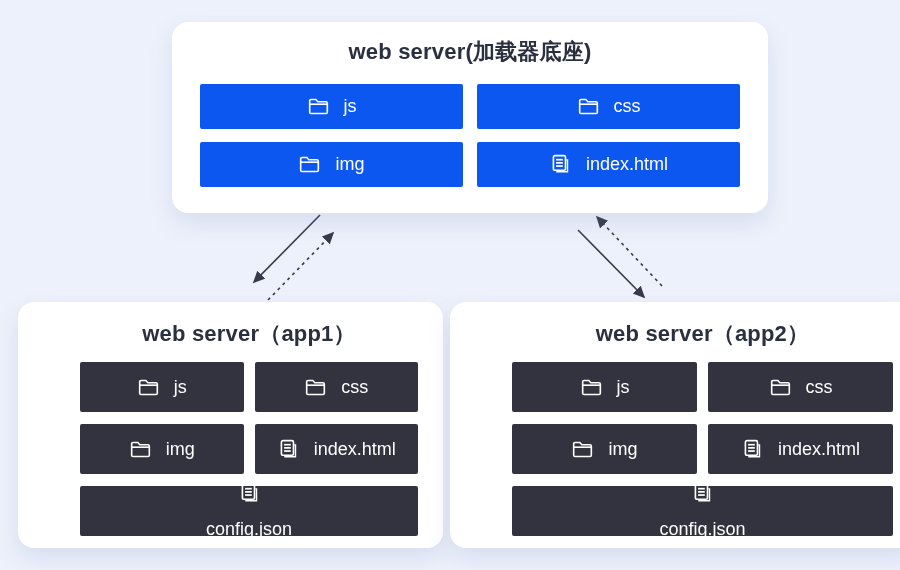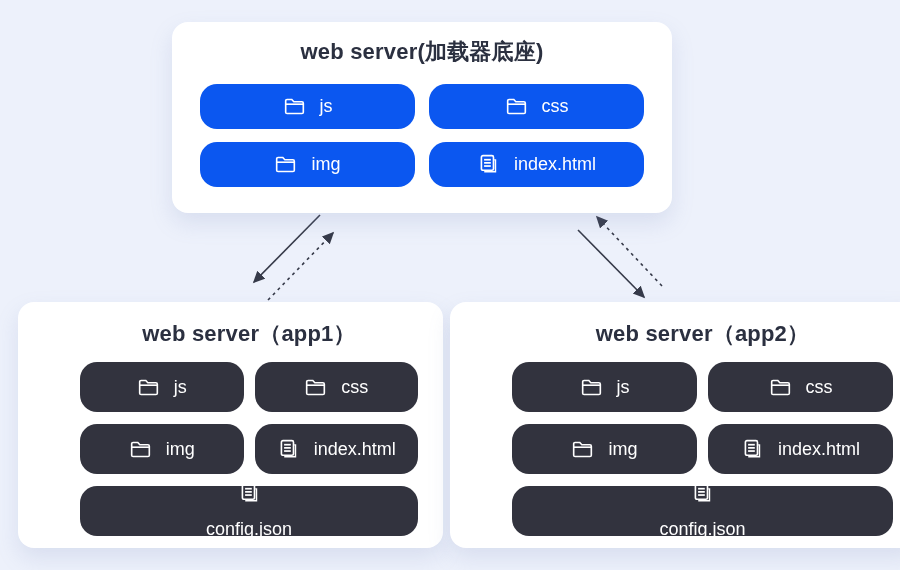--- a/index.html
+++ b/index.html
@@ -12,28 +12,28 @@
   }
   .card{
     position:absolute;background:#ffffff;border-radius:16px;
     box-shadow:0 10px 22px rgba(120,140,190,.18);
     box-sizing:border-box;
   }
   .card-title{
     text-align:center;font-weight:bold;font-size:22px;color:var(--title);
     letter-spacing:.2px;
   }
-  .top-card{left:172px;top:22px;width:500px;height:191px;}
+  .top-card{left:172px;top:22px;width:596px;height:191px;}
   .top-card .card-title{margin-top:15px;}
   .top-grid{
     display:grid;grid-template-columns:1fr 1fr;gap:13px 14px;
     padding:0 28px;margin-top:17px;
   }
   .btn{
-    height:45px;border-radius:17px;display:flex;align-items:center;
+    height:45px;border-radius:2px;display:flex;align-items:center;
     justify-content:center;gap:14px;color:#ffffff;font-size:18px;
   }
   .btn.blue{background:var(--blue);}
   .btn.dark{background:var(--dark);}
   .app-card{top:302px;height:246px;padding-left:37px;}
   #app1-card{left:18px;width:425px;}
   #app2-card{left:450px;width:468px;}
   .app-card .card-title{margin-top:17px;}
   .app-grid{
     display:grid;grid-template-columns:1fr 1fr;gap:12px 11px;

